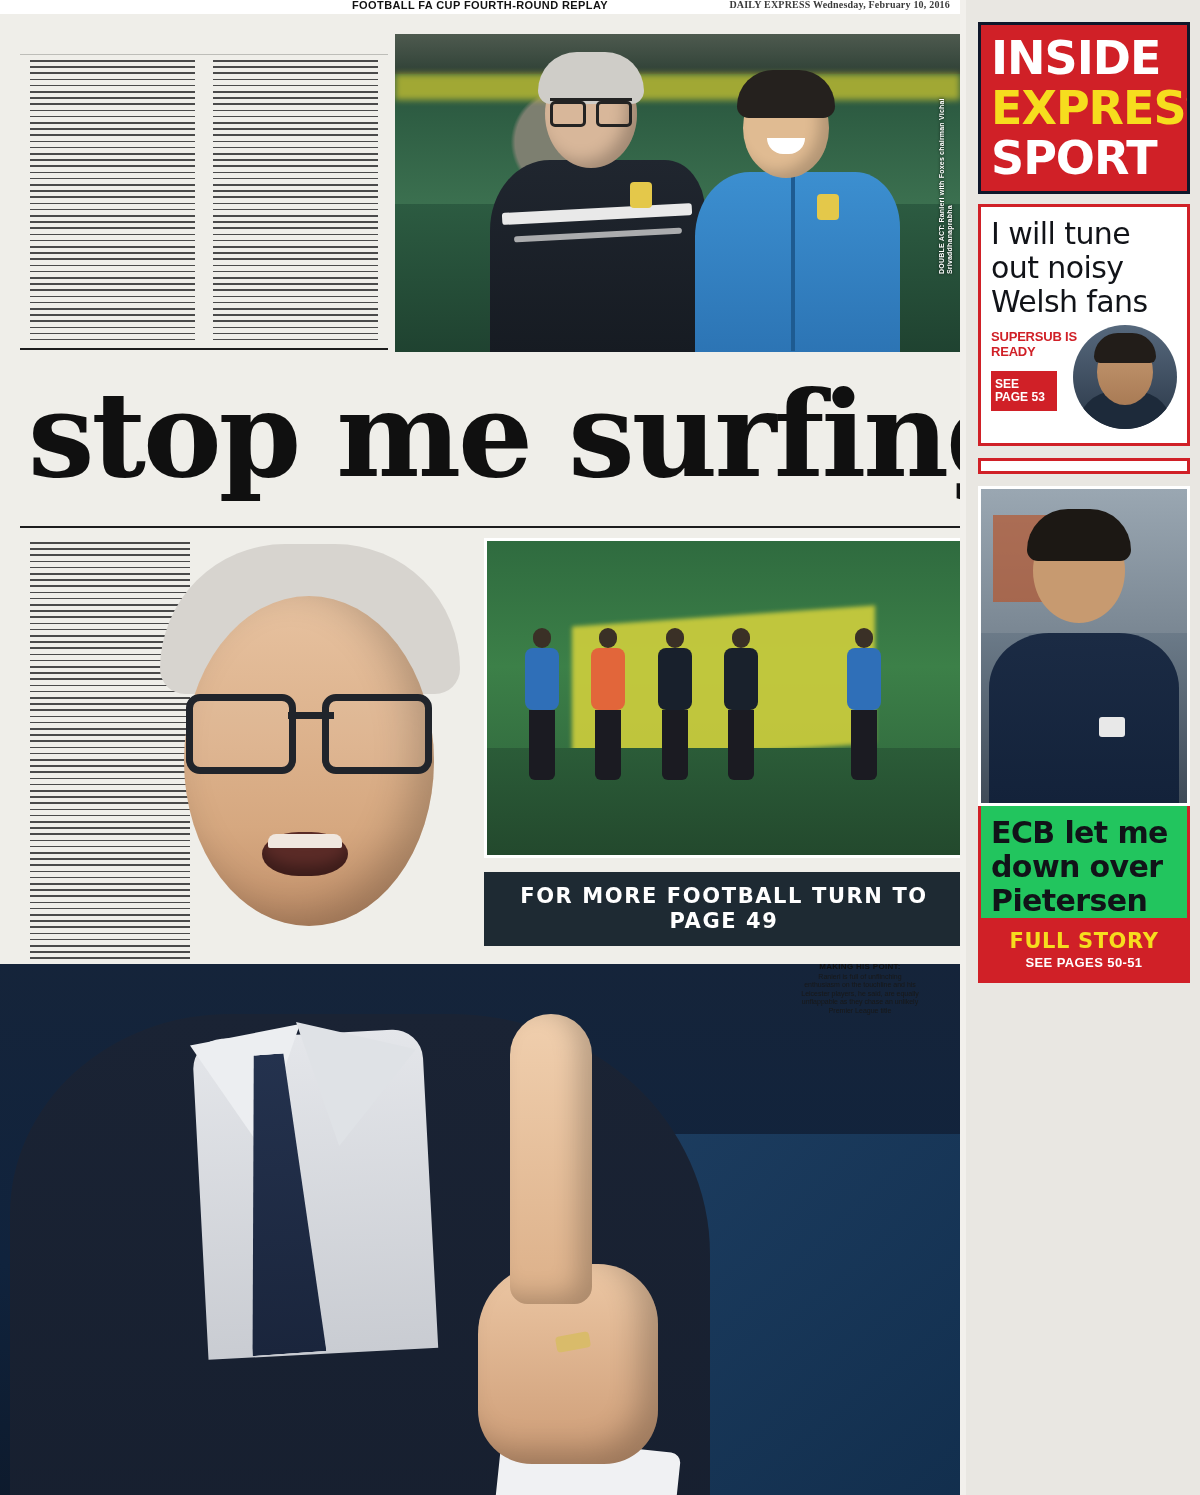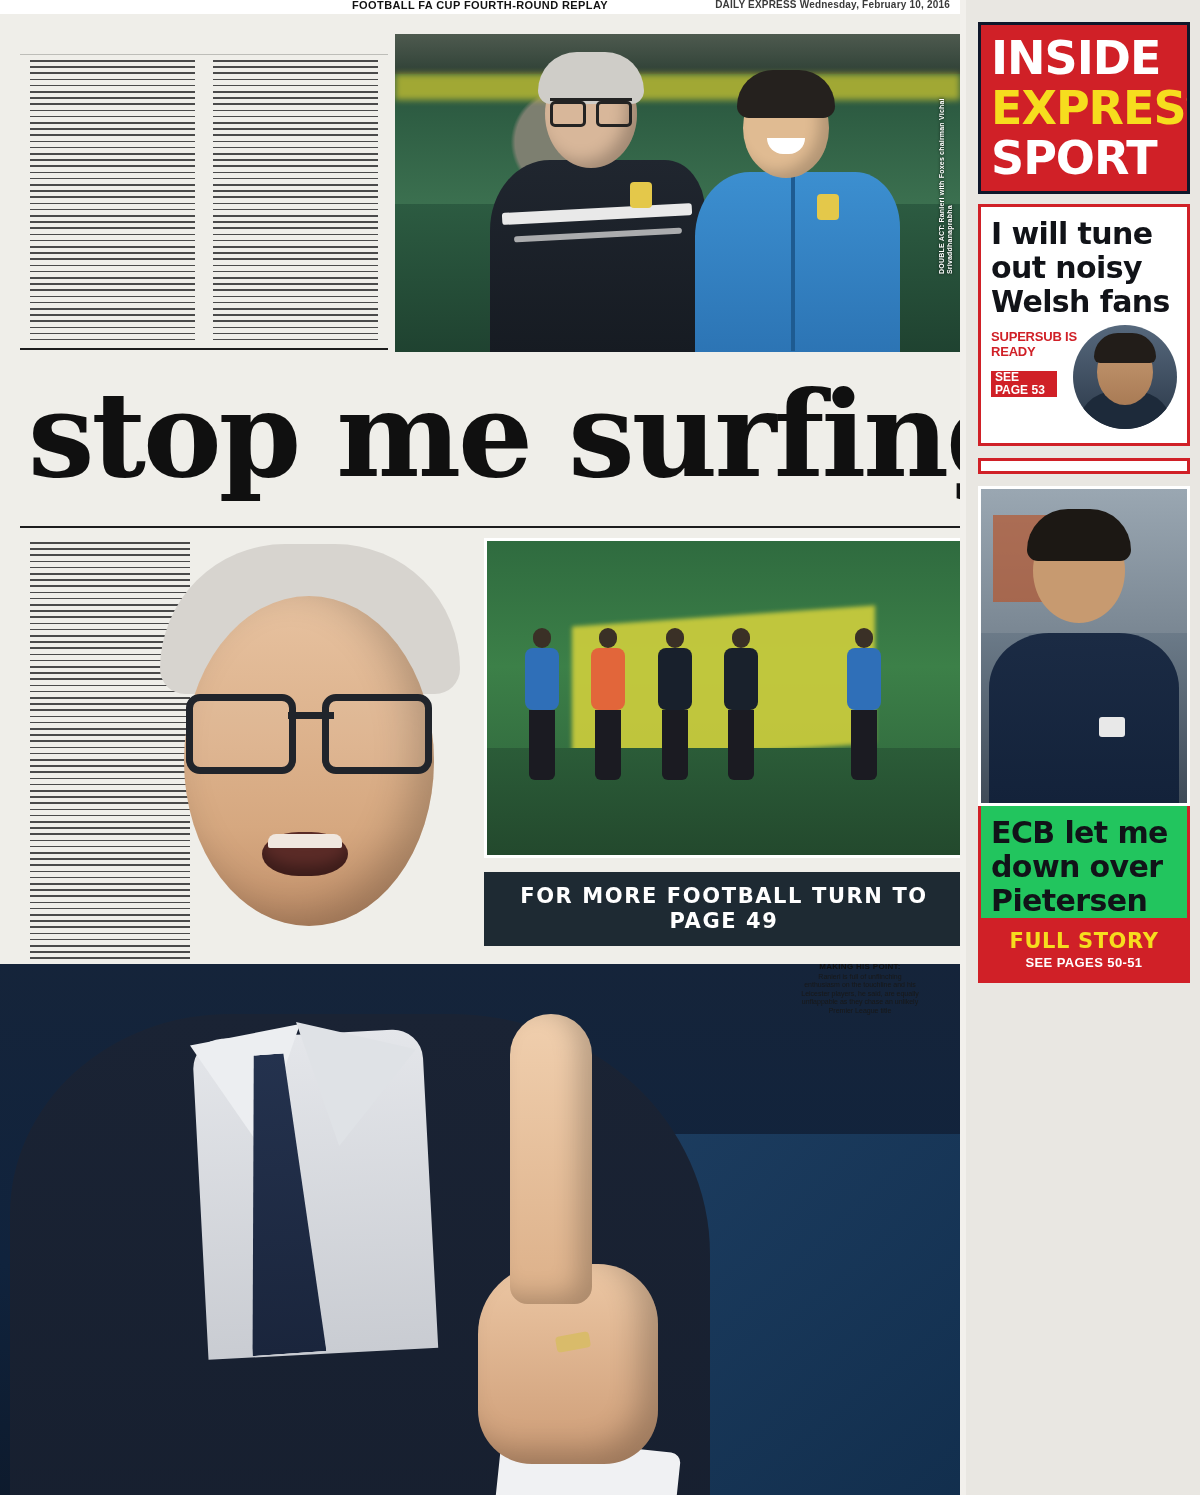--- a/index.html
+++ b/index.html
@@ -42,21 +42,21 @@
     font-size: 11px;
     font-weight: bold;
     letter-spacing: .4px;
     color: #15171a;
     white-space: nowrap;
     overflow: hidden;
   }
   #top-kicker .strong { color: #111; }
   #top-kicker .right {
     position: absolute; right: 10px; top: 0;
-    color: #3a3a3a; font-size: 10px; letter-spacing: .2px;
+    color: #3a3a3a; font-size: 10px; letter-spacing: .2px; font-family: Liberation Serif, serif;
   }
 
   
   #page-left {
     left: 0; top: 14px; width: 960px; height: 1481px;
     background: #efeee9;
     overflow: hidden;
   }
 
   
@@ -389,38 +389,38 @@
     background: #ffffff;
     border: 3px solid #d02027;
     box-sizing: border-box;
     margin-bottom: 12px;
     padding: 10px 10px 0 10px;
     overflow: hidden;
   }
   .rail-story h2 {
     margin: 0;
     font-family: "DejaVu Sans", sans-serif;
-    font-weight: bold;
+    font-weight: normal;
     font-size: 30px;
     line-height: 34px;
     letter-spacing: -.6px;
     color: #111318;
   }
   .rail-foot {
     position: relative;
     height: 118px;
     margin-top: 6px;
   }
   .rail-foot .kicker {
     position: absolute; left: 0; top: 4px; width: 110px;
     font-size: 13px; font-weight: bold; line-height: 15px;
     color: #d02027; letter-spacing: -.2px;
   }
   .rail-foot .seepage {
-    position: absolute; left: 0; top: 46px; width: 58px; padding: 0 4px;
+    position: absolute; left: 0; top: 46px; width: 58px; padding: 7px 4px;
     background: #d02027; color: #ffffff;
     font-size: 12px; font-weight: bold; line-height: 13px;
   }
   .rail-foot .mugshot {
     position: absolute; right: 0; top: 0; width: 104px; height: 104px;
     border-radius: 52px; overflow: hidden;
     background: linear-gradient(#56687c,#2b3848);
   }
   .mugshot .face {
     position: absolute; left: 50%; top: 14px; width: 56px; height: 66px;

